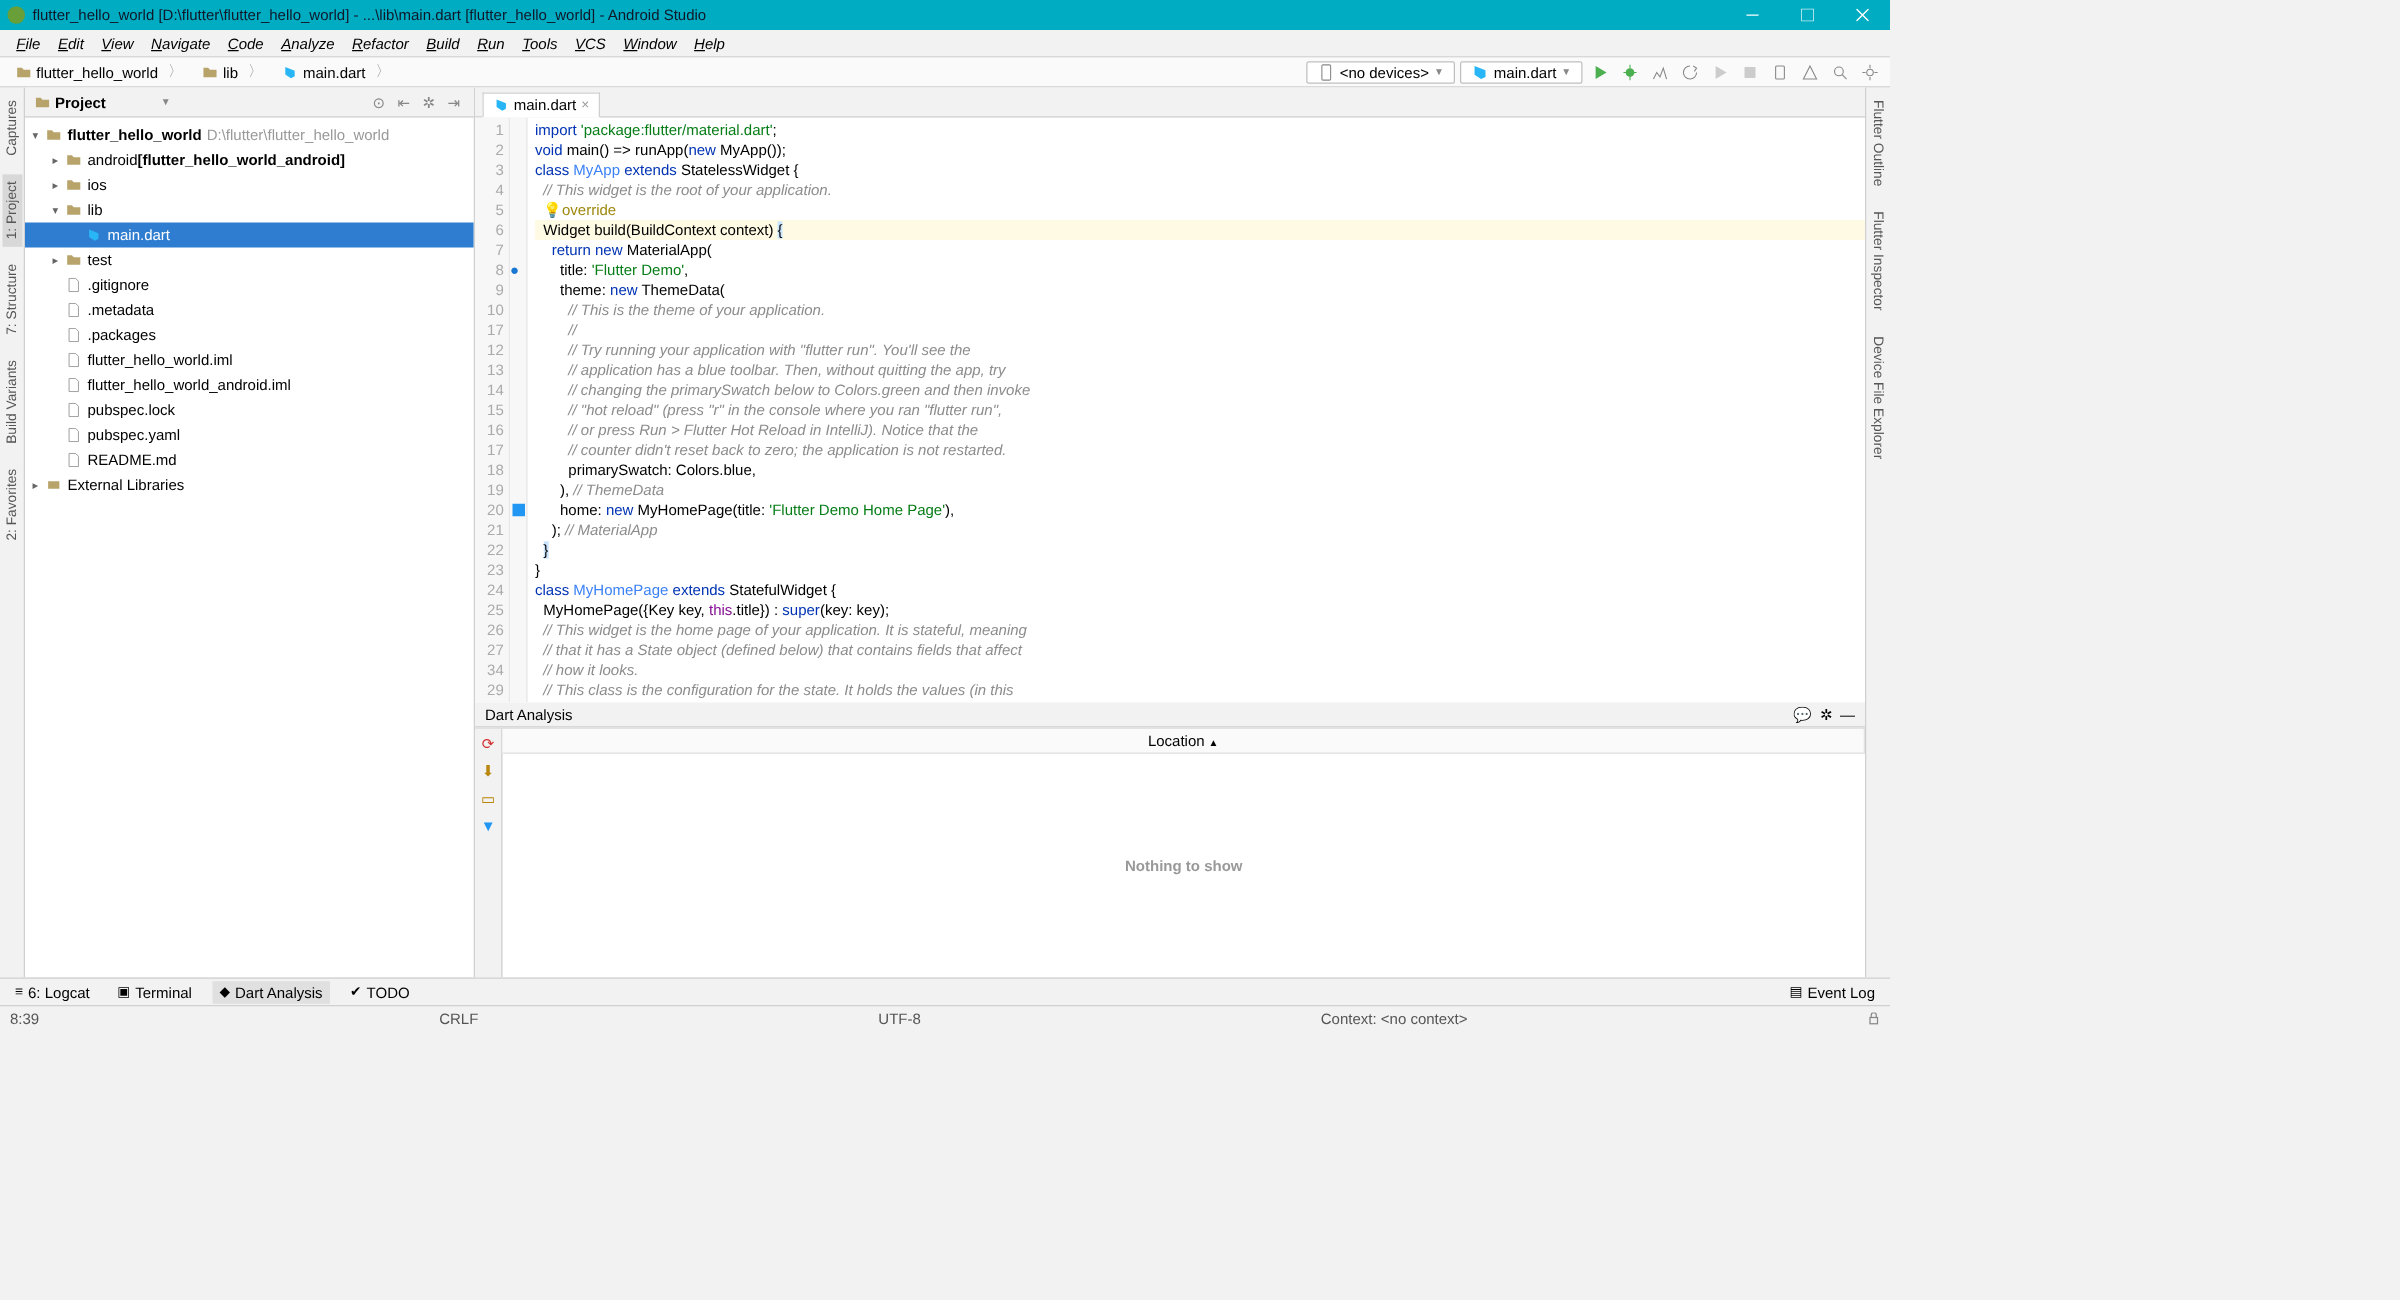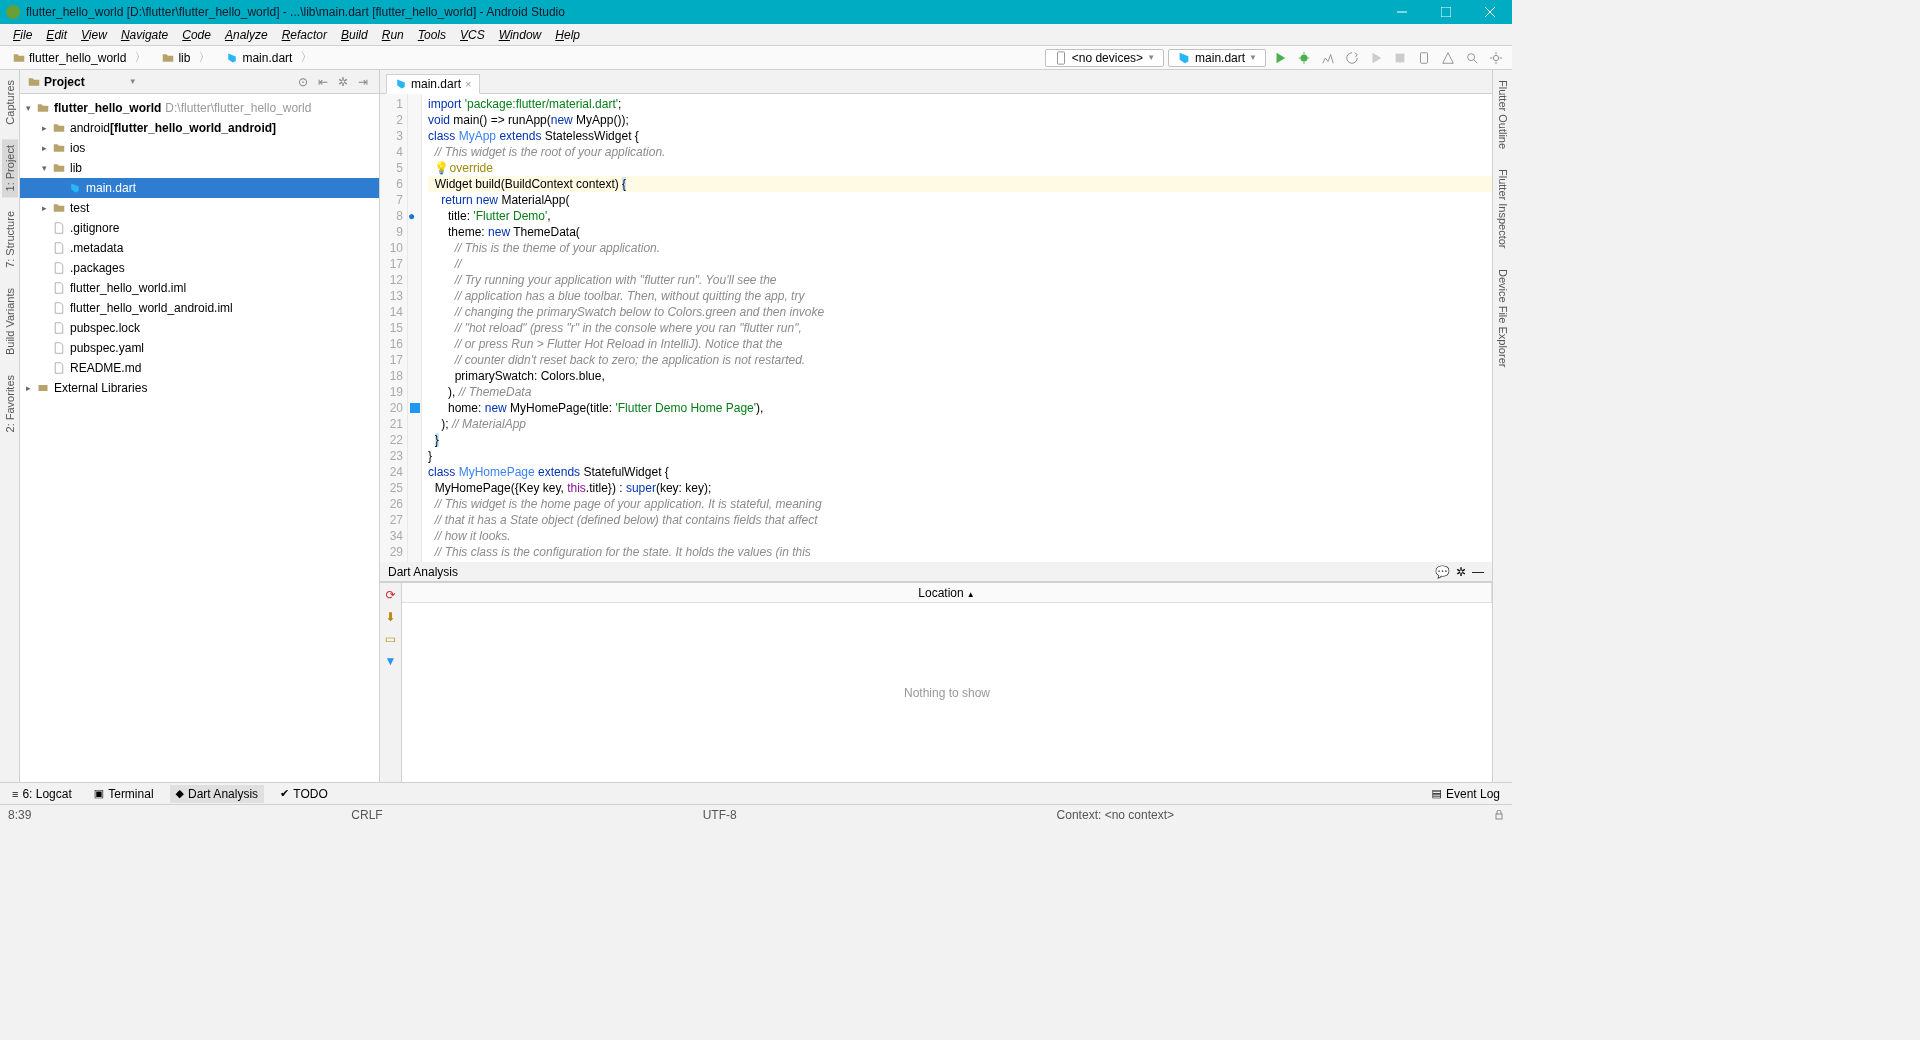--- a/index.html
+++ b/index.html
@@ -59,21 +59,21 @@
 .ann { color: #9e880d; }
 .this { color: #871094; }
 .dart-analysis { height: 200px; border-top: 1px solid #d0d0d0; background: #fff; display: flex; }
 .da-left-toolbar { width: 22px; background: #f2f2f2; border-right: 1px solid #d0d0d0; display: flex; flex-direction: column; align-items: center; padding-top: 4px; gap: 6px; }
 .da-left-toolbar div { width: 16px; height: 16px; cursor: pointer; display:flex; align-items:center; justify-content:center; }
 .da-body { flex: 1; display: flex; flex-direction: column; }
 .da-title { height: 20px; background: #f2f2f2; border-bottom: 1px solid #d0d0d0; padding: 0 8px; display: flex; align-items: center; font-size: 11px; justify-content: space-between; }
 .da-title .right { display: flex; gap: 6px; }
 .da-columns { height: 20px; background: #fafafa; border-bottom: 1px solid #e0e0e0; display: flex; }
 .da-columns div { flex: 1; text-align: center; font-size: 11px; line-height: 20px; border-right: 1px solid #e0e0e0; }
-.da-content { flex: 1; display: flex; align-items: center; justify-content: center; color: #999; }
+.da-content { flex: 1; display: flex; align-items: center; justify-content: center; color: #999; font-weight: bold; }
 .bottom-tabs { height: 22px; background: #f2f2f2; border-top: 1px solid #d0d0d0; display: flex; align-items: center; padding: 0 6px; justify-content: space-between; }
 .bottom-tabs .tabs { display: flex; gap: 10px; }
 .bottom-tabs .bt { display: flex; align-items: center; gap: 4px; padding: 2px 6px; cursor: pointer; font-size: 11px; }
 .bottom-tabs .bt.active { background: #e0e0e0; }
 .status-bar { height: 20px; background: #f2f2f2; border-top: 1px solid #d0d0d0; display: flex; align-items: center; justify-content: space-between; padding: 0 8px; gap: 10px; font-size: 11px; color: #555; }
 .status-bar .lock { width: 10px; height: 10px; }
 svg.dart-icon path { fill: #29b6f6; }
 </style>
 </head>
 <body>

